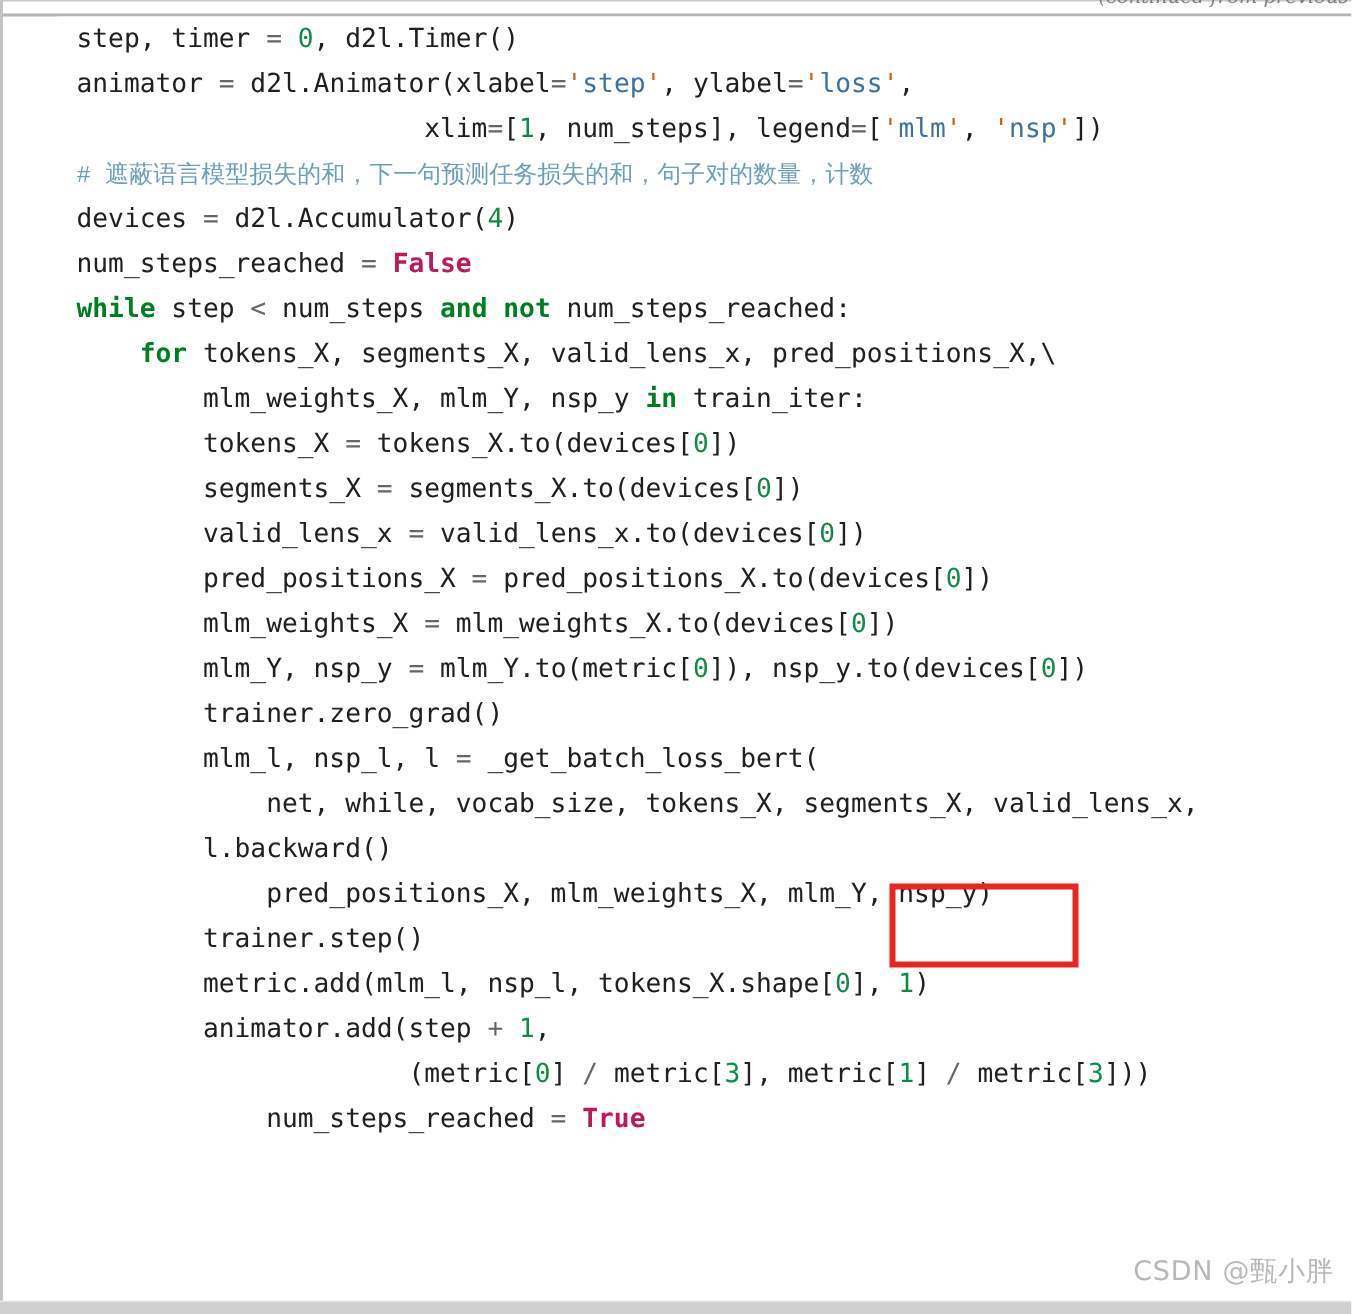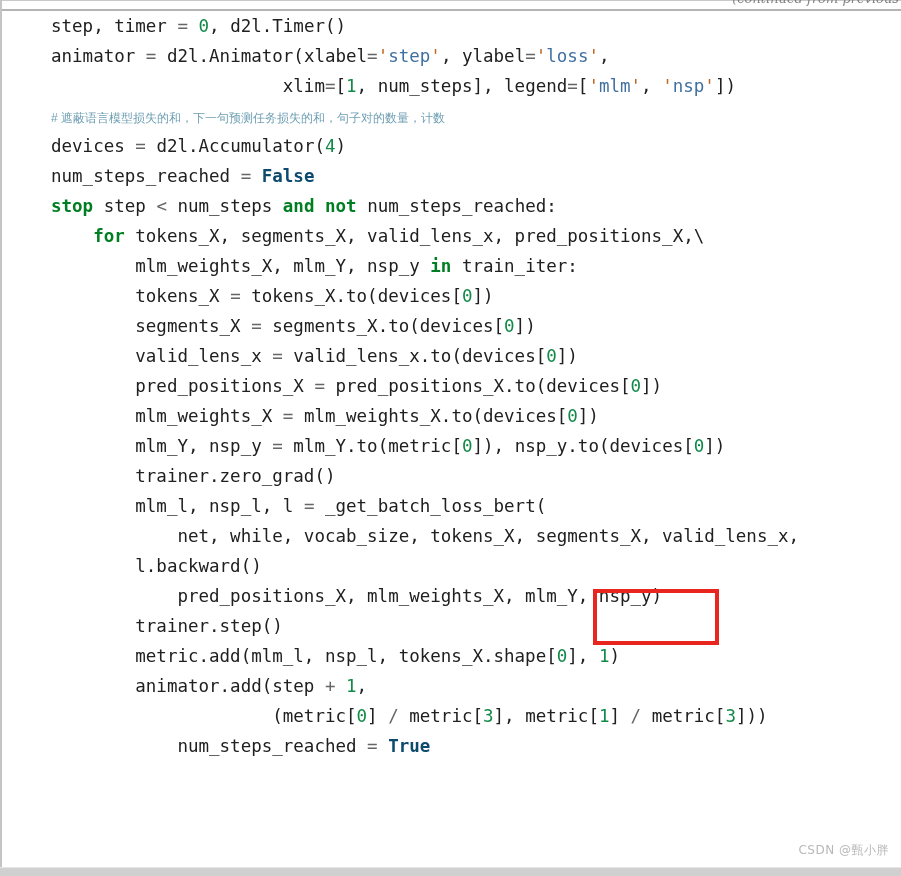--- a/index.html
+++ b/index.html
@@ -80,27 +80,27 @@
     line-height: 30px;
     padding-left: 13px;
     font-size: 17.5px;
     letter-spacing: 0px;
     white-space: pre;
     color: #202020;
   }
 
   
   .tok-kw      { color: #007e22; font-weight: bold; }   
-  .tok-const   { color: #0c4a6e; font-weight: bold; }   
+  .tok-const   { color: #be185d; font-weight: bold; }   
   .tok-num     { color: #118a47; }                      
   .tok-str     { color: #4070a0; }                      
   .tok-quote   { color: #bb6622; }                      
   .tok-op      { color: #666666; }                      
   .tok-comment { color: #6e9fb3; font-style: normal; }  
-  .tok-cn      { font-family: Liberation Sans, sans-serif; font-size: 12px; }
+  .tok-cn      { font-family: Liberation Mono, monospace; font-size: 16px; }
   .tok-plain   { color: #202020; }
 
   
   #highlight-box {
     position: absolute;
     left: 593px;
     top: 589px;
     width: 126px;
     height: 56px;
     border: 4px solid #e8251f;
@@ -108,21 +108,21 @@
     background: transparent;
     pointer-events: none;
   }
 
   
   #watermark {
     position: absolute;
     right: 12px;
     bottom: 17px;
     font-family: "DejaVu Sans", "Liberation Sans", sans-serif;
-    font-size: 12px;
+    font-size: 18px;
     color: #b8b8b8;
     letter-spacing: 0.5px;
     white-space: nowrap;
   }
 
   
   #bottom-clip {
     position: absolute;
     left: 0;
     bottom: 0;
@@ -151,21 +151,21 @@
   <div class="clipped-caption">(continued from previous</div>
 
   <div id="code">
 
   <div class="code-line"><span class="tok-plain">step, timer </span><span class="tok-op">=</span><span class="tok-plain"> </span><span class="tok-num">0</span><span class="tok-plain">, d2l.Timer()</span></div>
       <div class="code-line"><span class="tok-plain">animator </span><span class="tok-op">=</span><span class="tok-plain"> d2l.Animator(xlabel</span><span class="tok-op">=</span><span class="tok-quote">'</span><span class="tok-str">step</span><span class="tok-quote">'</span><span class="tok-plain">, ylabel</span><span class="tok-op">=</span><span class="tok-quote">'</span><span class="tok-str">loss</span><span class="tok-quote">'</span><span class="tok-plain">,</span></div>
       <div class="code-line"><span class="tok-plain">                      xlim</span><span class="tok-op">=</span><span class="tok-plain">[</span><span class="tok-num">1</span><span class="tok-plain">, num_steps], legend</span><span class="tok-op">=</span><span class="tok-plain">[</span><span class="tok-quote">'</span><span class="tok-str">mlm</span><span class="tok-quote">'</span><span class="tok-plain">, </span><span class="tok-quote">'</span><span class="tok-str">nsp</span><span class="tok-quote">'</span><span class="tok-plain">])</span></div>
       <div class="code-line"><span class="tok-comment tok-cn"># 遮蔽语言模型损失的和，下一句预测任务损失的和，句子对的数量，计数</span></div>
       <div class="code-line"><span class="tok-plain">devices </span><span class="tok-op">=</span><span class="tok-plain"> d2l.Accumulator(</span><span class="tok-num">4</span><span class="tok-plain">)</span></div>
       <div class="code-line"><span class="tok-plain">num_steps_reached </span><span class="tok-op">=</span><span class="tok-plain"> </span><span class="tok-const">False</span></div>
-      <div class="code-line"><span class="tok-kw">stop</span><span class="tok-plain"> step </span><span class="tok-op">&lt;</span><span class="tok-plain"> num_steps </span><span class="tok-kw">and</span><span class="tok-plain"> </span><span class="tok-kw">not</span><span class="tok-plain"> num_steps_reached:</span></div>
+      <div class="code-line"><span class="tok-kw">while</span><span class="tok-plain"> step </span><span class="tok-op">&lt;</span><span class="tok-plain"> num_steps </span><span class="tok-kw">and</span><span class="tok-plain"> </span><span class="tok-kw">not</span><span class="tok-plain"> num_steps_reached:</span></div>
       <div class="code-line"><span class="tok-plain">    </span><span class="tok-kw">for</span><span class="tok-plain"> tokens_X, segments_X, valid_lens_x, pred_positions_X,\</span></div>
       <div class="code-line"><span class="tok-plain">        mlm_weights_X, mlm_Y, nsp_y </span><span class="tok-kw">in</span><span class="tok-plain"> train_iter:</span></div>
       <div class="code-line"><span class="tok-plain">        tokens_X </span><span class="tok-op">=</span><span class="tok-plain"> tokens_X.to(devices[</span><span class="tok-num">0</span><span class="tok-plain">])</span></div>
       <div class="code-line"><span class="tok-plain">        segments_X </span><span class="tok-op">=</span><span class="tok-plain"> segments_X.to(devices[</span><span class="tok-num">0</span><span class="tok-plain">])</span></div>
       <div class="code-line"><span class="tok-plain">        valid_lens_x </span><span class="tok-op">=</span><span class="tok-plain"> valid_lens_x.to(devices[</span><span class="tok-num">0</span><span class="tok-plain">])</span></div>
       <div class="code-line"><span class="tok-plain">        pred_positions_X </span><span class="tok-op">=</span><span class="tok-plain"> pred_positions_X.to(devices[</span><span class="tok-num">0</span><span class="tok-plain">])</span></div>
       <div class="code-line"><span class="tok-plain">        mlm_weights_X </span><span class="tok-op">=</span><span class="tok-plain"> mlm_weights_X.to(devices[</span><span class="tok-num">0</span><span class="tok-plain">])</span></div>
       <div class="code-line"><span class="tok-plain">        mlm_Y, nsp_y </span><span class="tok-op">=</span><span class="tok-plain"> mlm_Y.to(metric[</span><span class="tok-num">0</span><span class="tok-plain">]), nsp_y.to(devices[</span><span class="tok-num">0</span><span class="tok-plain">])</span></div>
       <div class="code-line"><span class="tok-plain">        trainer.zero_grad()</span></div>
       <div class="code-line"><span class="tok-plain">        mlm_l, nsp_l, l </span><span class="tok-op">=</span><span class="tok-plain"> _get_batch_loss_bert(</span></div>

